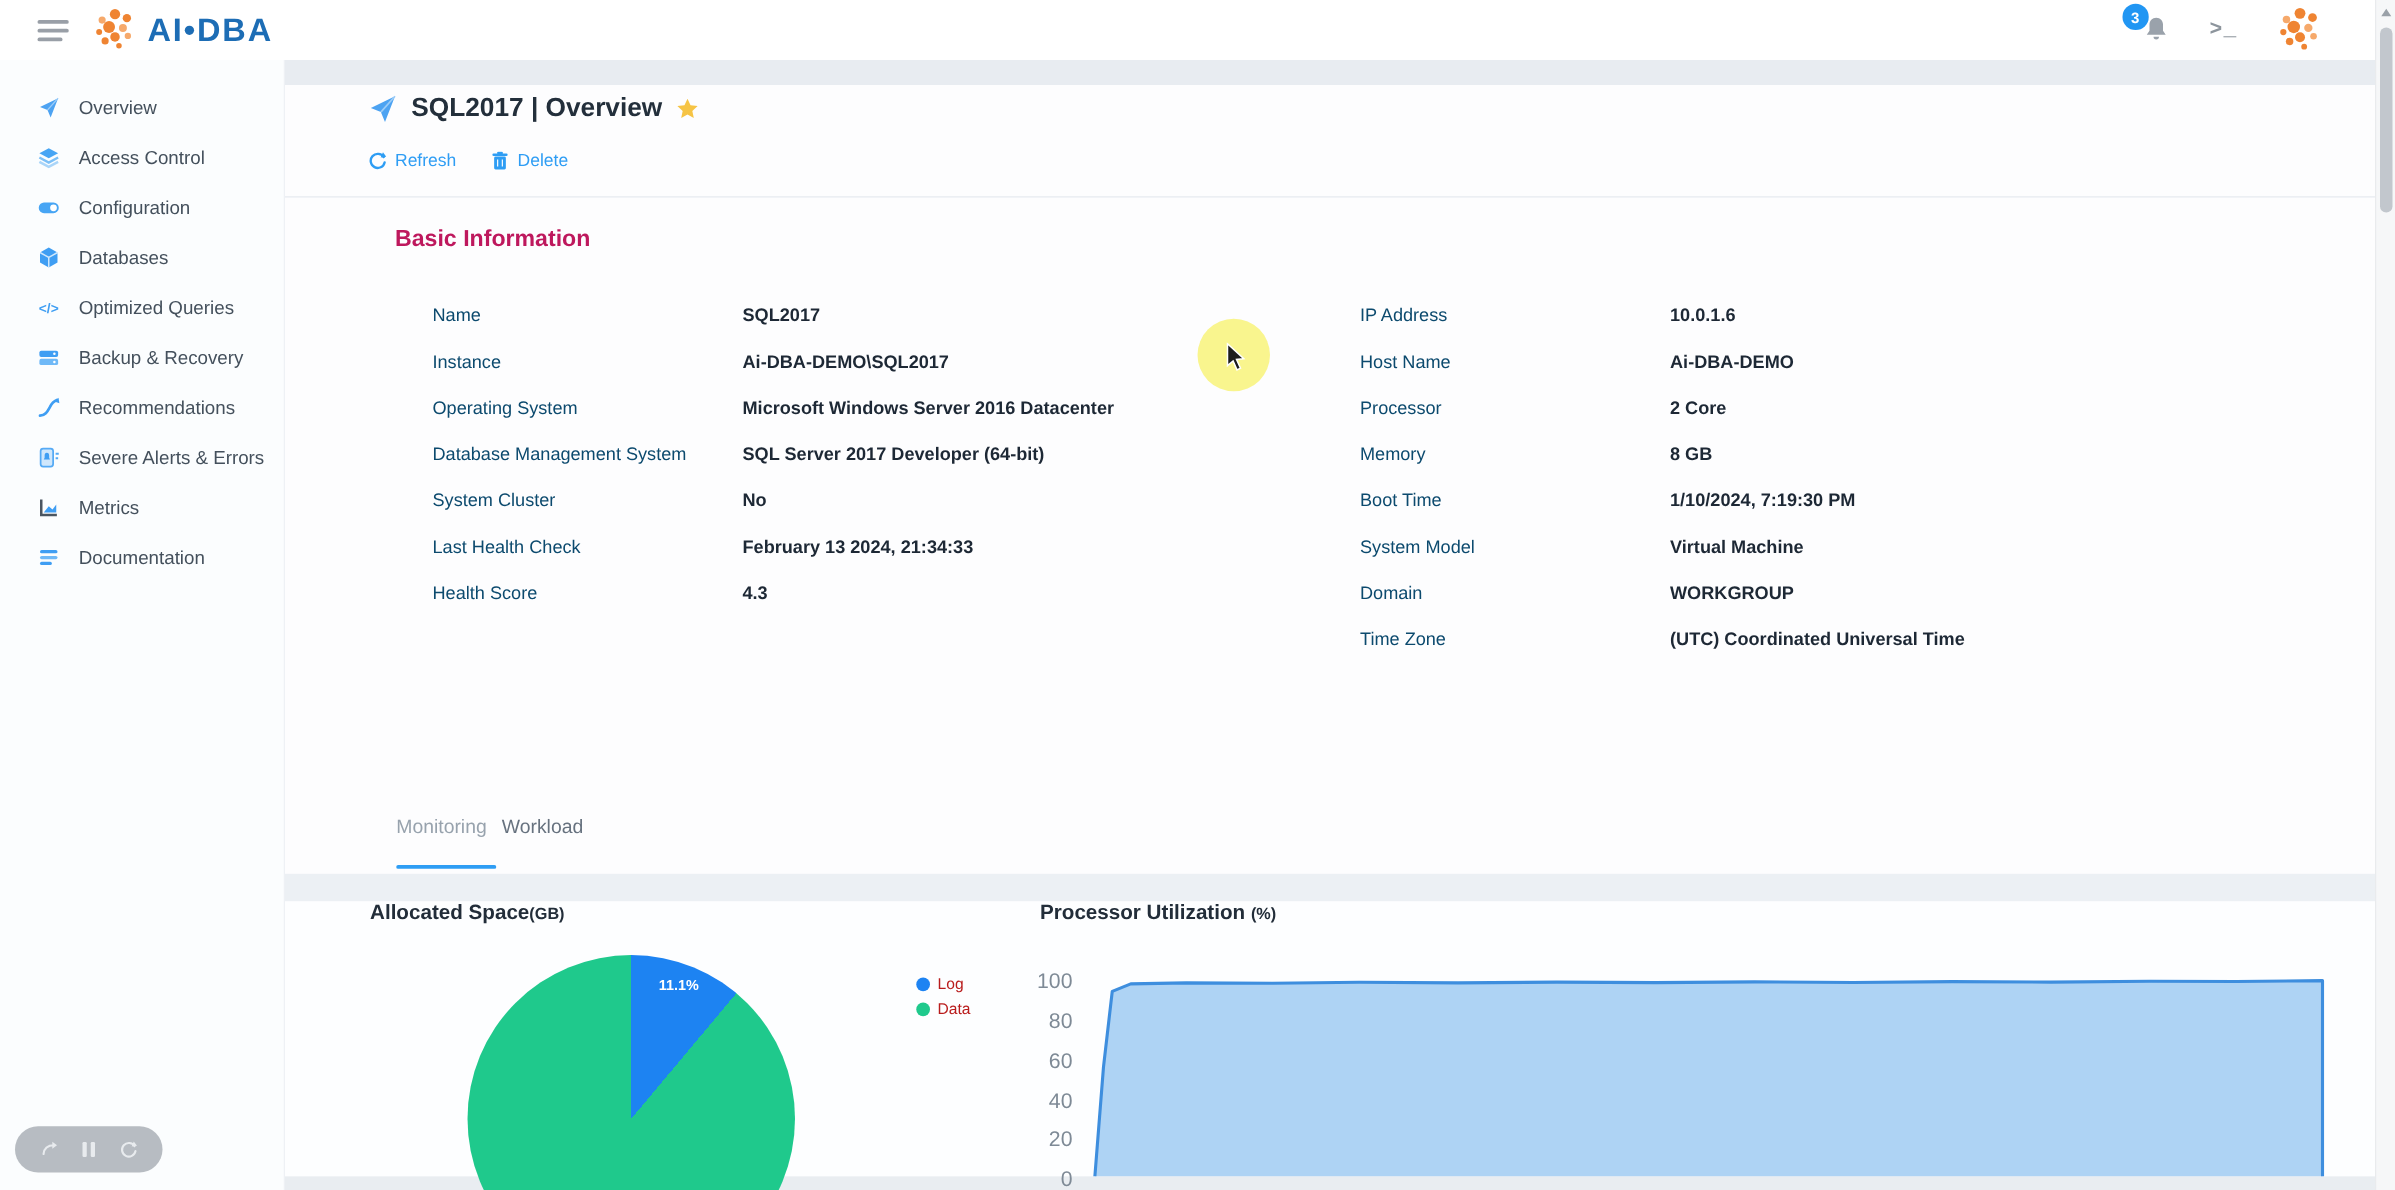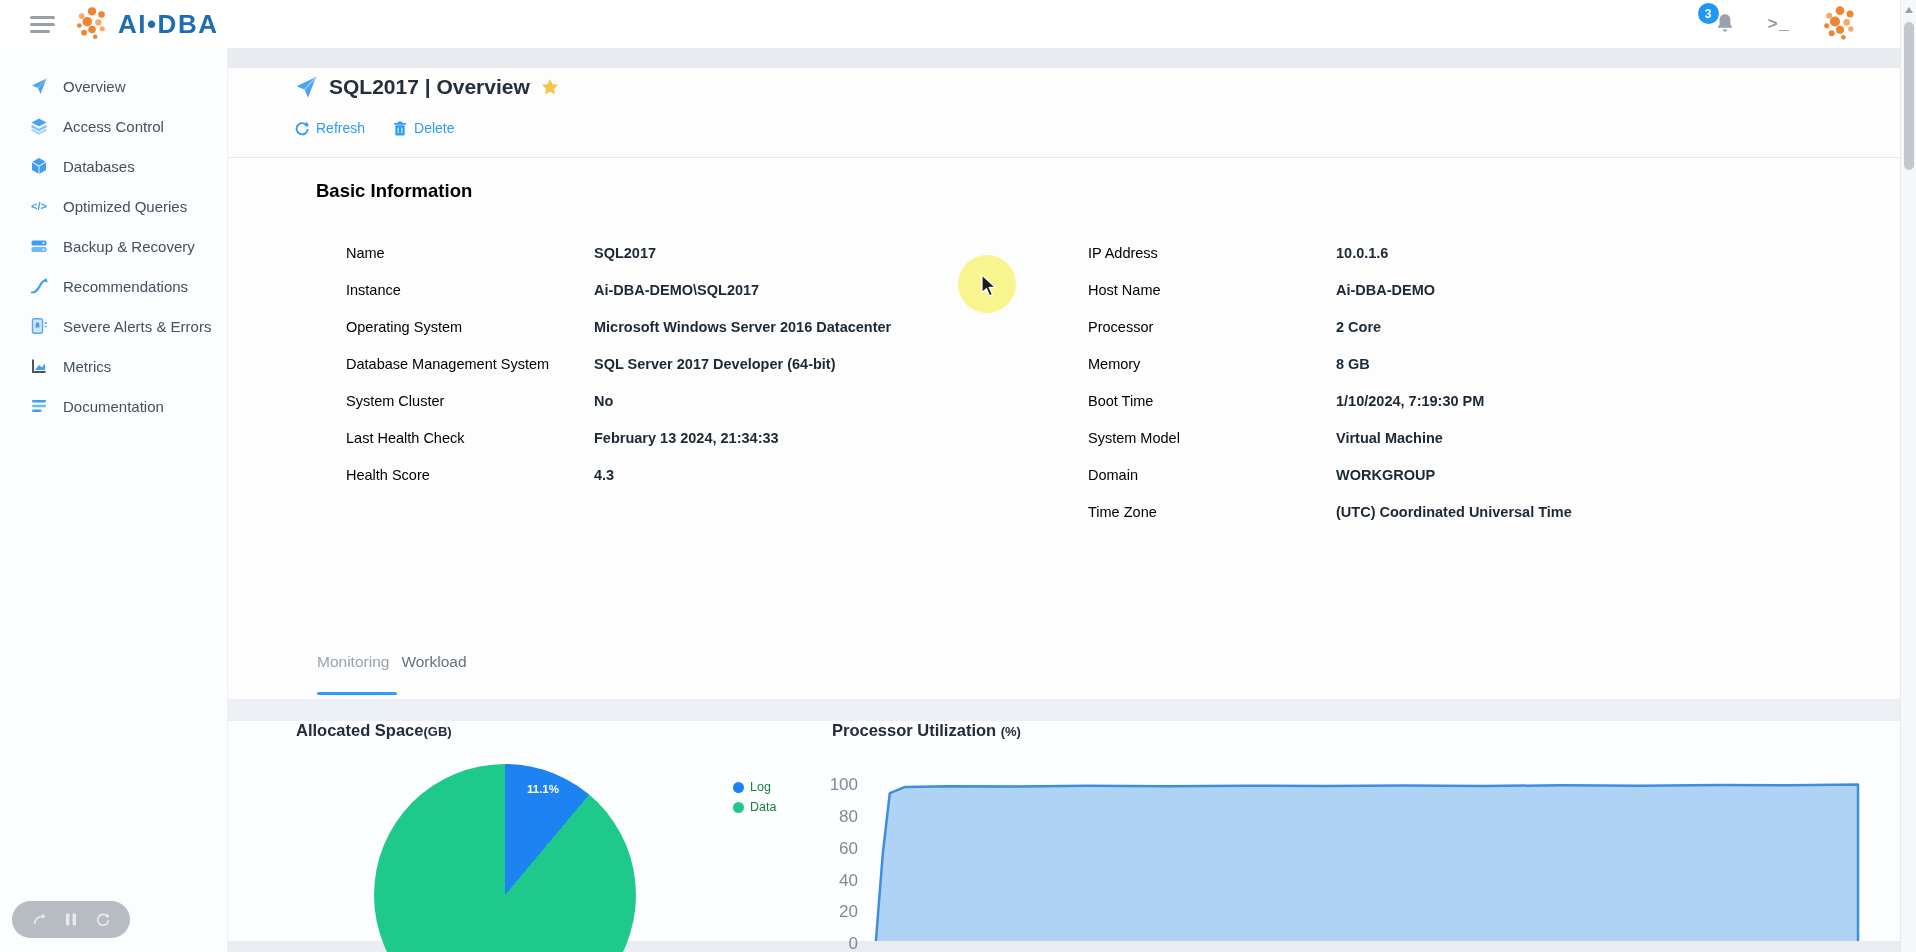--- a/index.html
+++ b/index.html
@@ -30,44 +30,44 @@
   .band-mid{position:absolute;left:228px;top:699px;width:1672px;height:22px;background:#ecf0f4;z-index:1}
   .card2{position:absolute;left:228px;top:721px;width:1672px;height:220px;background:#fdfeff;z-index:2;overflow:visible}
   .band-bottom{position:absolute;left:228px;top:941px;width:1672px;height:11px;background:#e9edf1;z-index:1}
 
   
   .title-row{position:absolute;top:2px;left:66px;height:34px;display:flex;align-items:center;gap:11px}
   .page-title{font-size:21px;font-weight:bold;color:#232f3b}
   .toolbar{position:absolute;top:52px;left:66px;display:flex;align-items:center;gap:28px}
   .tool-btn{display:flex;align-items:center;gap:7px;font-size:14px;color:#2e9df4;cursor:pointer;background:none;border:none;font-family:inherit}
   .divider{position:absolute;top:89px;left:0;width:100%;height:1px;background:#e6eaef}
-  .section-title{position:absolute;top:112px;left:88px;font-size:18.5px;font-weight:bold;color:#000000}
+  .section-title{position:absolute;top:112px;left:88px;font-size:18.5px;font-weight:bold;color:#be185d}
   .info-col{position:absolute;top:166px;font-size:14.5px}
   .info-col.left{left:118px;width:620px}
   .info-col.right{left:860px;width:640px}
   .info-row{display:flex;height:37px;align-items:center}
-  .info-label{width:248px;color:#000000}
+  .info-label{width:248px;color:#0c4a6e}
   .info-value{font-weight:bold;color:#1d2835}
 
   
   .tabs{position:absolute;left:89px;top:585px;display:flex;gap:12px;font-size:15.5px}
   .tab{cursor:pointer}
   .tab-active{color:#97a2ad}
   .tab-idle{color:#67727f}
   .tab-underline{position:absolute;left:89px;top:624px;width:80px;height:3px;border-radius:2px;background:#2e9df4}
 
   
   .chart-title{position:absolute;top:0;font-size:16.5px;font-weight:bold;color:#222d39}
   .chart-title .unit{font-size:13px}
   .ct-pie{left:68px}
   .ct-area{left:604px}
   .pie{position:absolute;left:146px;top:43px;width:262px;height:262px;border-radius:50%;z-index:3}
   .pie-label{position:absolute;left:295px;top:62px;width:40px;text-align:center;color:#fff;font-size:11.5px;font-weight:bold;z-index:4}
   .legend{position:absolute;left:505px;top:56px;z-index:3}
-  .legend-row{display:flex;align-items:center;gap:6px;height:20px;font-size:12.5px;color:#15803d}
+  .legend-row{display:flex;align-items:center;gap:6px;height:20px;font-size:12.5px;color:#b91c1c}
   .legend-dot{width:11px;height:11px;border-radius:50%}
   .ytick{position:absolute;width:60px;left:570px;text-align:right;font-size:17px;color:#7e8a96}
   .area-wrap{position:absolute;left:642px;top:61px;width:988px;height:159px}
   .area-wrap svg{display:block;width:988px;height:159px;overflow:visible}
 
   
   .cursor-spot{position:absolute;left:958px;top:255px;width:58px;height:58px;border-radius:50%;background:rgba(247,242,110,0.78);z-index:10}
   .cursor-arrow{position:absolute;left:980px;top:274px;z-index:11}
   .player{position:absolute;left:12px;top:901px;width:118px;height:37px;border-radius:19px;background:rgba(116,124,133,0.5);display:flex;align-items:center;justify-content:space-around;padding:0 12px;z-index:12}
   .player svg{cursor:pointer}
@@ -138,20 +138,27 @@
     <div class="nav-item">
       <svg width="18" height="18" viewBox="0 0 18 18">
         <polygon points="9,1.5 16.5,5.5 9,9.5 1.5,5.5" fill="#47a5f4"></polygon>
         <polyline points="1.5,9 9,13 16.5,9" fill="none" stroke="#7cc0f7" stroke-width="2"></polyline>
         <polyline points="1.5,12.5 9,16.5 16.5,12.5" fill="none" stroke="#a9d5f9" stroke-width="2"></polyline>
       </svg>
       <span>Access Control</span>
     </div>
     <div class="nav-item">
       <svg width="18" height="18" viewBox="0 0 18 18">
+        <rect x="1" y="5" width="16" height="8.5" rx="4.2" fill="#47a5f4"></rect>
+        <circle cx="12.8" cy="9.2" r="2.7" fill="#ffffff"></circle>
+      </svg>
+      <span>Configuration</span>
+    </div>
+    <div class="nav-item">
+      <svg width="18" height="18" viewBox="0 0 18 18">
         <path d="M9 1 L16 5 V13 L9 17 L2 13 V5 Z" fill="#3f9ef3"></path>
         <path d="M2 5 L9 9 L16 5 M9 9 V17" fill="none" stroke="rgba(255,255,255,0.75)" stroke-width="1.2"></path>
       </svg>
       <span>Databases</span>
     </div>
     <div class="nav-item">
       <svg width="18" height="18" viewBox="0 0 18 18">
         <text x="9" y="13" text-anchor="middle" font-size="11" font-weight="bold" fill="#3f9ef3">&lt;/&gt;</text>
       </svg>
       <span>Optimized Queries</span>

